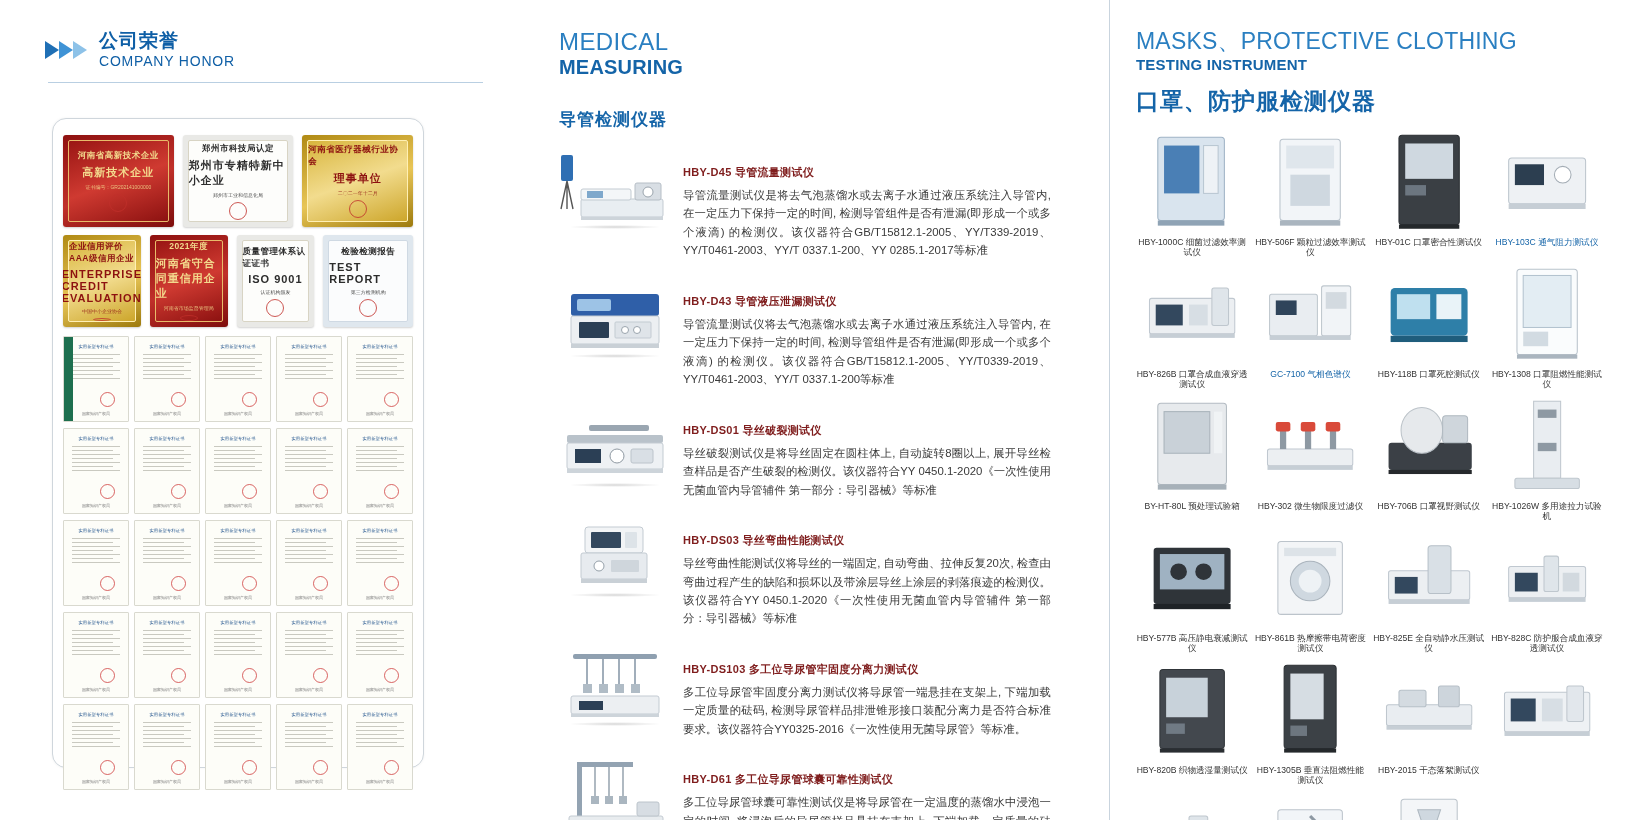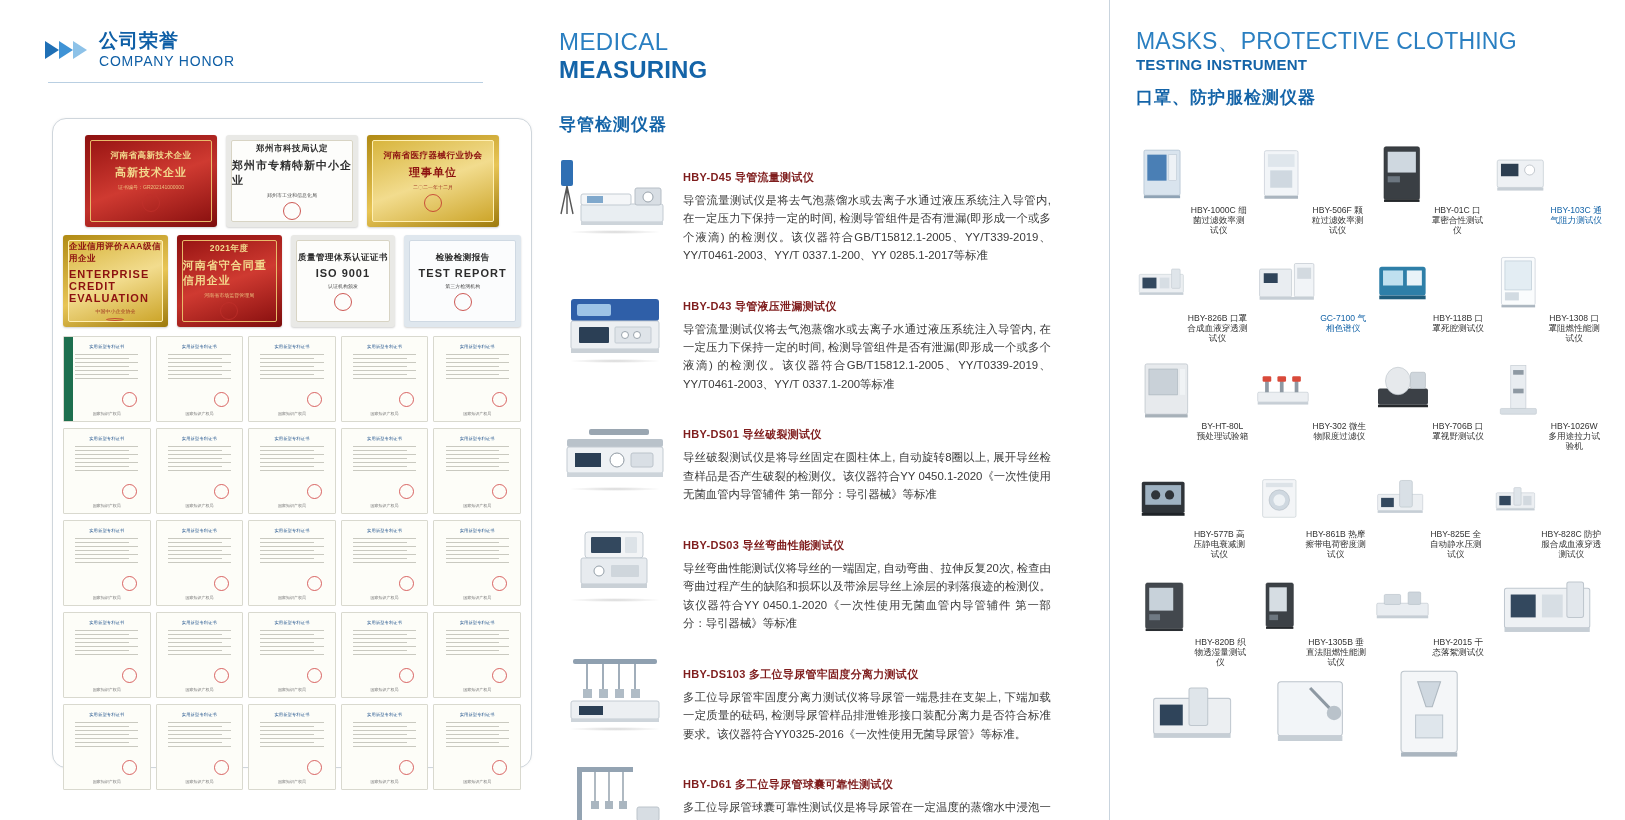--- a/index.html
+++ b/index.html
@@ -15,21 +15,21 @@
   
   .col-honor{width:545px;position:relative;padding:0;}
   .honor-head{display:flex;align-items:center;margin:30px 0 0 45px;}
   .chev{display:flex;align-items:center;margin-right:12px;}
   .chev svg{display:block;}
   .honor-title-cn{font-size:19px;font-weight:bold;color:#0f5fa6;line-height:1.15;letter-spacing:1px;}
   .honor-title-en{font-size:14px;color:#0f5fa6;letter-spacing:.8px;font-weight:normal;line-height:1.3;}
   .honor-rule{margin:12px 0 0 48px;width:435px;height:1px;background:#b9cfe2;}
 
   .cert-panel{
-    position:absolute;left:52px;top:118px;width:480px;height:650px;
+    position:absolute;left:52px;top:118px;width:372px;height:650px;
     border:1px solid #cfd6dc;border-radius:14px;background:#fff;
     box-shadow:0 0 3px rgba(0,0,0,.05);
     padding:10px;box-sizing:border-box;
   }
   .cert-row-top{display:flex;gap:9px;justify-content:center;margin-top:6px;}
   .plaque{width:132px;height:92px;border-radius:3px;position:relative;overflow:hidden;
           box-shadow:0 1px 2px rgba(0,0,0,.18);}
   .plaque .inner{position:absolute;inset:5px;border-radius:2px;display:flex;flex-direction:column;
                  align-items:center;justify-content:center;}
   .p-red{background:linear-gradient(160deg,#8e1110,#c0302a 55%,#7d0d0c);}
@@ -58,38 +58,38 @@
   .cert .lines i{display:block;height:1px;background:#c9c9c0;margin-bottom:3px;}
   .cert .lines i:nth-child(2n){width:85%;}
   .cert .redseal{position:absolute;right:13px;bottom:14px;width:13px;height:13px;border-radius:50%;
                  border:1.3px solid #c33;opacity:.75;}
   .cert .foot{position:absolute;bottom:5px;left:0;right:0;text-align:center;font-size:4px;color:#777;}
   .cert.side-tab::before{content:"";position:absolute;left:0;top:0;bottom:0;width:9px;background:#1e6f4f;}
 
   
   .col-med{width:520px;padding:28px 14px 0 14px;box-sizing:border-box;}
   .sec-en1{font-size:24px;color:#2a7fc1;letter-spacing:.4px;line-height:1.18;}
-  .sec-en2{font-size:24px;color:#1464a8;font-weight:bold;letter-spacing:.2px;line-height:1.18;}
+  .sec-en2{font-size:20px;color:#1464a8;font-weight:bold;letter-spacing:.2px;line-height:1.18;}
   .sec-cn{font-size:17px;color:#1464a8;font-weight:bold;margin-top:28px;letter-spacing:1px;}
 
   .prod{display:flex;margin-top:16px;}
   .prod-img{width:112px;min-width:112px;height:84px;margin-right:12px;position:relative;}
   .prod-body{flex:1;}
   .prod-title{font-size:11px;font-weight:bold;color:#7f1d1d;margin-bottom:6px;letter-spacing:.3px;margin-top:18px;}
   .prod-desc{font-size:11.4px;line-height:1.62;color:#3a3a3a;text-align:justify;}
   .shadow{position:absolute;left:8%;right:8%;bottom:2px;height:4px;background:radial-gradient(ellipse at center,rgba(0,0,0,.16),rgba(0,0,0,0) 70%);}
 
   
   .col-ppe{flex:1;border-left:1px solid #c9d4de;padding:28px 22px 0 26px;box-sizing:border-box;margin-left:44px;}
   .ppe-en1{font-size:23px;color:#2a7fc1;letter-spacing:.2px;line-height:1.2;}
   .ppe-en2{font-size:15px;color:#1464a8;font-weight:bold;letter-spacing:.2px;line-height:1.2;}
-  .ppe-cn{font-size:17px;color:#1464a8;font-weight:bold;margin-top:12px;letter-spacing:1px;}
+  .ppe-cn{font-size:23px;color:#1464a8;font-weight:bold;margin-top:12px;letter-spacing:1px;}
 
   .ppe-grid{margin-top:14px;display:grid;grid-template-columns:repeat(4,1fr);gap:4px 6px;}
-  .ppe-cell{display:flex;flex-direction:row;align-items:flex-end;}
+  .ppe-cell{display:flex;flex-direction:column;align-items:center;}
   .ppe-img{width:100%;height:104px;position:relative;}
   .ppe-cap{font-size:8.6px;color:#333;text-align:center;margin-top:2px;line-height:1.2;height:22px;}
   .ppe-cap.blue{color:#1464a8;}
 </style>
 </head>
 <body>
 
 <div class="page">
 
   <div class="col-honor">

